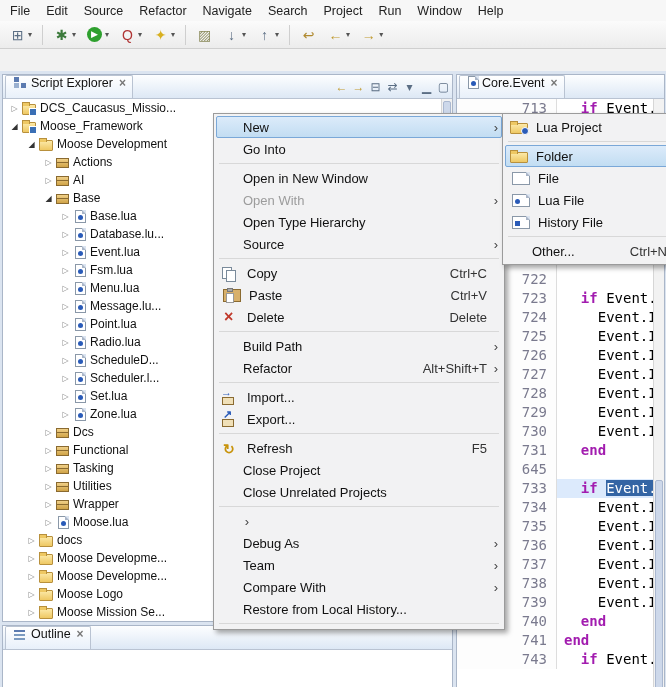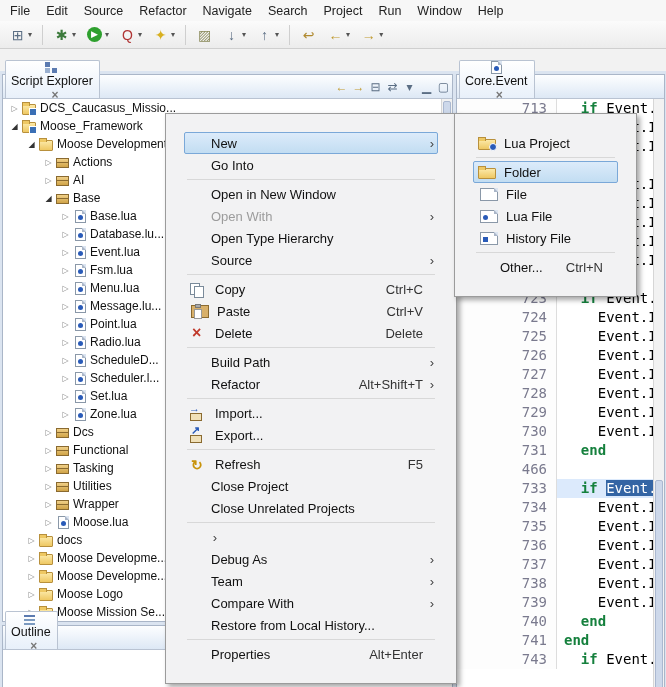--- a/index.html
+++ b/index.html
@@ -21,21 +21,21 @@
   .tb-btn { display:flex; align-items:center; padding:2px 3px; margin:0 1px; border:1px solid transparent; border-radius:2px; }
   .tb-glyph { font-size:14px; line-height:16px; width:17px; text-align:center; }
   .tb-circle { background:#2ea02e; color:#fff !important; border-radius:50%; width:15px; height:15px; line-height:15px; font-size:9px; margin:0 1px; }
   .tb-caret { font-size:8px; color:#555; padding-left:2px; }
   .tb-sep { width:1px; height:20px; background:#cfcfcf; margin:0 5px; }
 
   
   .main { position:absolute; top:71px; left:0; right:0; bottom:0; background:#dbe4f0; }
   .view { position:absolute; background:#fff; border:1px solid #aab6c8; }
   .view-header { height:24px; background:linear-gradient(#fdfeff,#dde8f5); border-bottom:1px solid #b9c3d2; display:flex; align-items:flex-end; }
-  .tab { display:flex; align-items:center; height:38px; padding:0 6px 0 5px; background:linear-gradient(#ffffff,#e8f0fa); border:1px solid #b9c3d2; border-bottom:none; border-radius:2px 2px 0 0; margin-left:2px; font-size:12.5px; color:#111; white-space:nowrap;flex-direction:column; }
+  .tab { display:flex; align-items:flex-start; height:23px; padding:0 6px 0 5px; background:linear-gradient(#ffffff,#e8f0fa); border:1px solid #b9c3d2; border-bottom:none; border-radius:2px 2px 0 0; margin-left:2px; font-size:12.5px; color:#111; white-space:nowrap; }
   .tab-close { font-size:12px; color:#777; padding-left:6px; font-weight:bold; }
   .vh-spacer { flex:1; }
   .vh-icon { font-size:12px; width:17px; text-align:center; color:#5b6e84; padding-bottom:4px; }
 
   #scriptExplorer { left:2px; top:3px; width:451px; height:548px; }
   #outlineView    { left:2px; top:554px; width:451px; height:131px; }
   #editorView     { left:456px; top:3px; width:209px; height:683px; }
 
   
   .tree { position:absolute; top:24px; left:0; right:11px; bottom:0; overflow:hidden; background:#fff; }
@@ -78,25 +78,25 @@
   .scrollbar-v { position:absolute; top:24px; bottom:0; right:0; width:11px; background:#f2f2f2; border-left:1px solid #d6d6d6; }
   .scroll-thumb { position:absolute; left:1px; right:1px; background:#cdd8ea; border:1px solid #aab8d0; border-radius:2px; }
 
   
   .editor { position:absolute; top:24px; bottom:0; left:0; right:11px; background:#fff; overflow:hidden;
             font-family:"DejaVu Sans Mono",monospace; font-size:14px; line-height:19px; }
   .code-line { display:flex; height:19px; white-space:pre; }
   .line-num { width:100px; flex:none; text-align:right; padding-right:9px; color:#7a7a8e; border-right:1px solid #ddd; background:#fdfdfd; }
   .code-text { padding-left:7px; flex:1; color:#000; }
   .code-line.current .code-text { background:#dceafc; }
-  .kw { color:#15803d; font-weight:bold; }
+  .kw { color:#a21caf; font-weight:bold; }
   .sel { background:#3465a4; color:#fff; }
 
   
-  .menu { position:absolute; background:#f2f2f3; border:1px solid #9b9b9b; box-shadow:3px 3px 5px rgba(0,0,0,0.35); padding:18px; z-index:20; font-size:13px; }
+  .menu { position:absolute; background:#f2f2f3; border:1px solid #9b9b9b; box-shadow:3px 3px 5px rgba(0,0,0,0.35); padding:2px; z-index:20; font-size:13px;margin-left:48px; }
   #contextMenu { left:165px; top:113px; width:292px; }
   #newSubmenu  { left:454px; top:113px; width:183px; z-index:21; }
   .m-item { display:flex; align-items:center; height:22px; padding:0 3px; border:1px solid transparent; border-radius:2px; color:#111; }
   .m-item.hl { background:linear-gradient(#dcebfa,#c2ddf2); border-color:#7aa8d8; }
   .m-item.dis { color:#9c9c9c; }
   .m-ic { width:18px; flex:none; }
   .m-label { flex:1; padding-left:5px; white-space:nowrap; }
   .m-short { padding-left:16px; color:#333; white-space:nowrap; }
   .m-arrow { width:11px; flex:none; text-align:right; color:#444; font-size:13px; line-height:13px; }
   .m-sep { height:1px; background:#d8d8d8; margin:3px 3px; }
@@ -371,21 +371,21 @@
           <div class="code-line"><span class="line-num">722</span><span class="code-text"></span></div>
           <div class="code-line"><span class="line-num">723</span><span class="code-text">  <span class="kw">if</span> Event.IniObjectCategory == Object.Category.UNIT </span></div>
           <div class="code-line"><span class="line-num">724</span><span class="code-text">    Event.IniDCSGroup = Event.IniDCSUnit:getGroup()</span></div>
           <div class="code-line"><span class="line-num">725</span><span class="code-text">    Event.IniDCSGroupName = Event.IniDCSGroup:getName()</span></div>
           <div class="code-line"><span class="line-num">726</span><span class="code-text">    Event.IniGroupName = Event.IniDCSGroupName</span></div>
           <div class="code-line"><span class="line-num">727</span><span class="code-text">    Event.IniGroup = GROUP:FindByName( Event.IniGroupName )</span></div>
           <div class="code-line"><span class="line-num">728</span><span class="code-text">    Event.IniUnit = UNIT:FindByName( Event.IniDCSUnitName )</span></div>
           <div class="code-line"><span class="line-num">729</span><span class="code-text">    Event.IniCoalition = Event.IniDCSUnit:getCoalition()</span></div>
           <div class="code-line"><span class="line-num">730</span><span class="code-text">    Event.IniCategory = Event.IniDCSUnit:getDesc().category</span></div>
           <div class="code-line"><span class="line-num">731</span><span class="code-text">  <span class="kw">end</span></span></div>
-          <div class="code-line"><span class="line-num">466</span><span class="code-text"></span></div>
+          <div class="code-line"><span class="line-num">645</span><span class="code-text"></span></div>
           <div class="code-line current"><span class="line-num">733</span><span class="code-text">  <span class="kw">if</span> <span class="sel">Event.</span>IniObjectCategory == Object.Category.STATIC </span></div>
           <div class="code-line"><span class="line-num">734</span><span class="code-text">    Event.IniDCSUnit = Event.initiator</span></div>
           <div class="code-line"><span class="line-num">735</span><span class="code-text">    Event.IniDCSUnitName = Event.IniDCSUnit:getName()</span></div>
           <div class="code-line"><span class="line-num">736</span><span class="code-text">    Event.IniUnitName = Event.IniDCSUnitName</span></div>
           <div class="code-line"><span class="line-num">737</span><span class="code-text">    Event.IniUnit = STATIC:FindByName( Event.IniDCSUnitName )</span></div>
           <div class="code-line"><span class="line-num">738</span><span class="code-text">    Event.IniCoalition = Event.IniDCSUnit:getCoalition()</span></div>
           <div class="code-line"><span class="line-num">739</span><span class="code-text">    Event.IniCategory = Event.IniDCSUnit:getDesc().category</span></div>
           <div class="code-line"><span class="line-num">740</span><span class="code-text">  <span class="kw">end</span></span></div>
           <div class="code-line"><span class="line-num">741</span><span class="code-text"><span class="kw">end</span></span></div>
           <div class="code-line"><span class="line-num">743</span><span class="code-text">  <span class="kw">if</span> Event.target </span></div>
@@ -507,26 +507,20 @@
         <span class="m-ic"></span>
         <span class="m-label">Compare With</span>
         <span class="m-arrow">›</span>
       </div>
       <div class="m-item">
         <span class="m-ic"></span>
         <span class="m-label">Restore from Local History...</span>
         <span class="m-arrow"></span>
       </div>
       <div class="m-sep"></div>
-      <div class="m-item">
-        <span class="m-ic"></span>
-        <span class="m-label">Properties</span>
-        <span class="m-short">Alt+Enter</span>
-        <span class="m-arrow"></span>
-      </div>
     </div>
   <div class="menu" id="newSubmenu">
       <div class="m-item">
         <span class="m-ic ic ic-lua-project"></span>
         <span class="m-label">Lua Project</span>
         <span class="m-arrow"></span>
       </div>
       <div class="m-sep"></div>
       <div class="m-item hl">
         <span class="m-ic ic ic-folder"></span>

